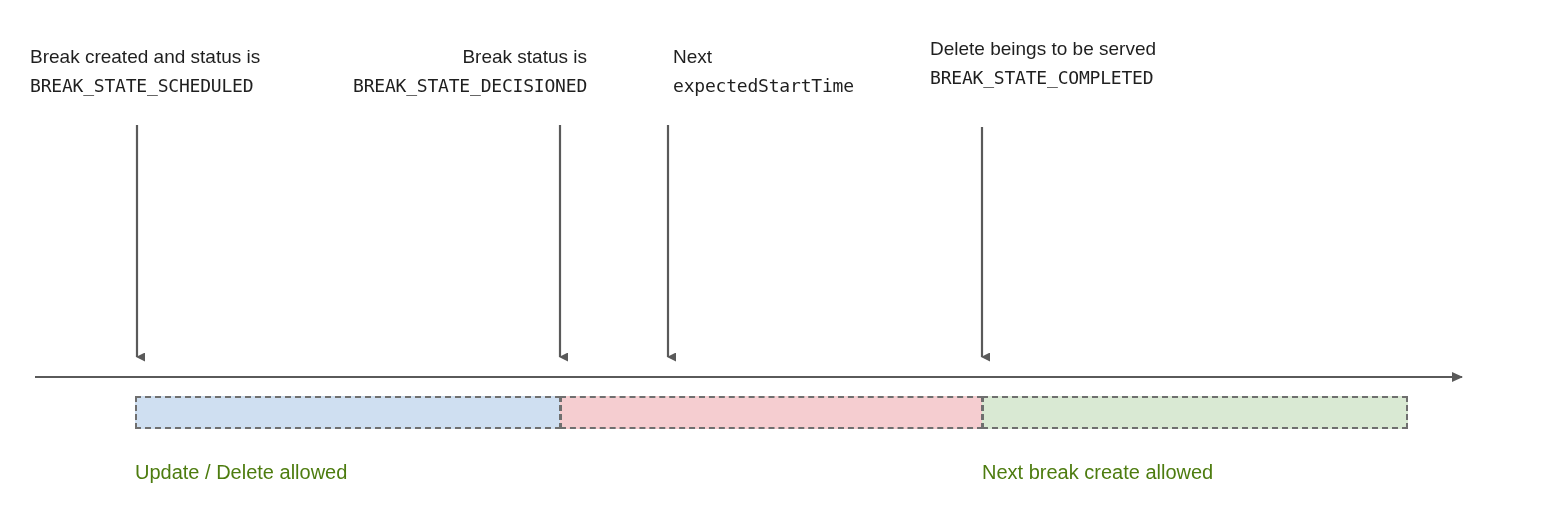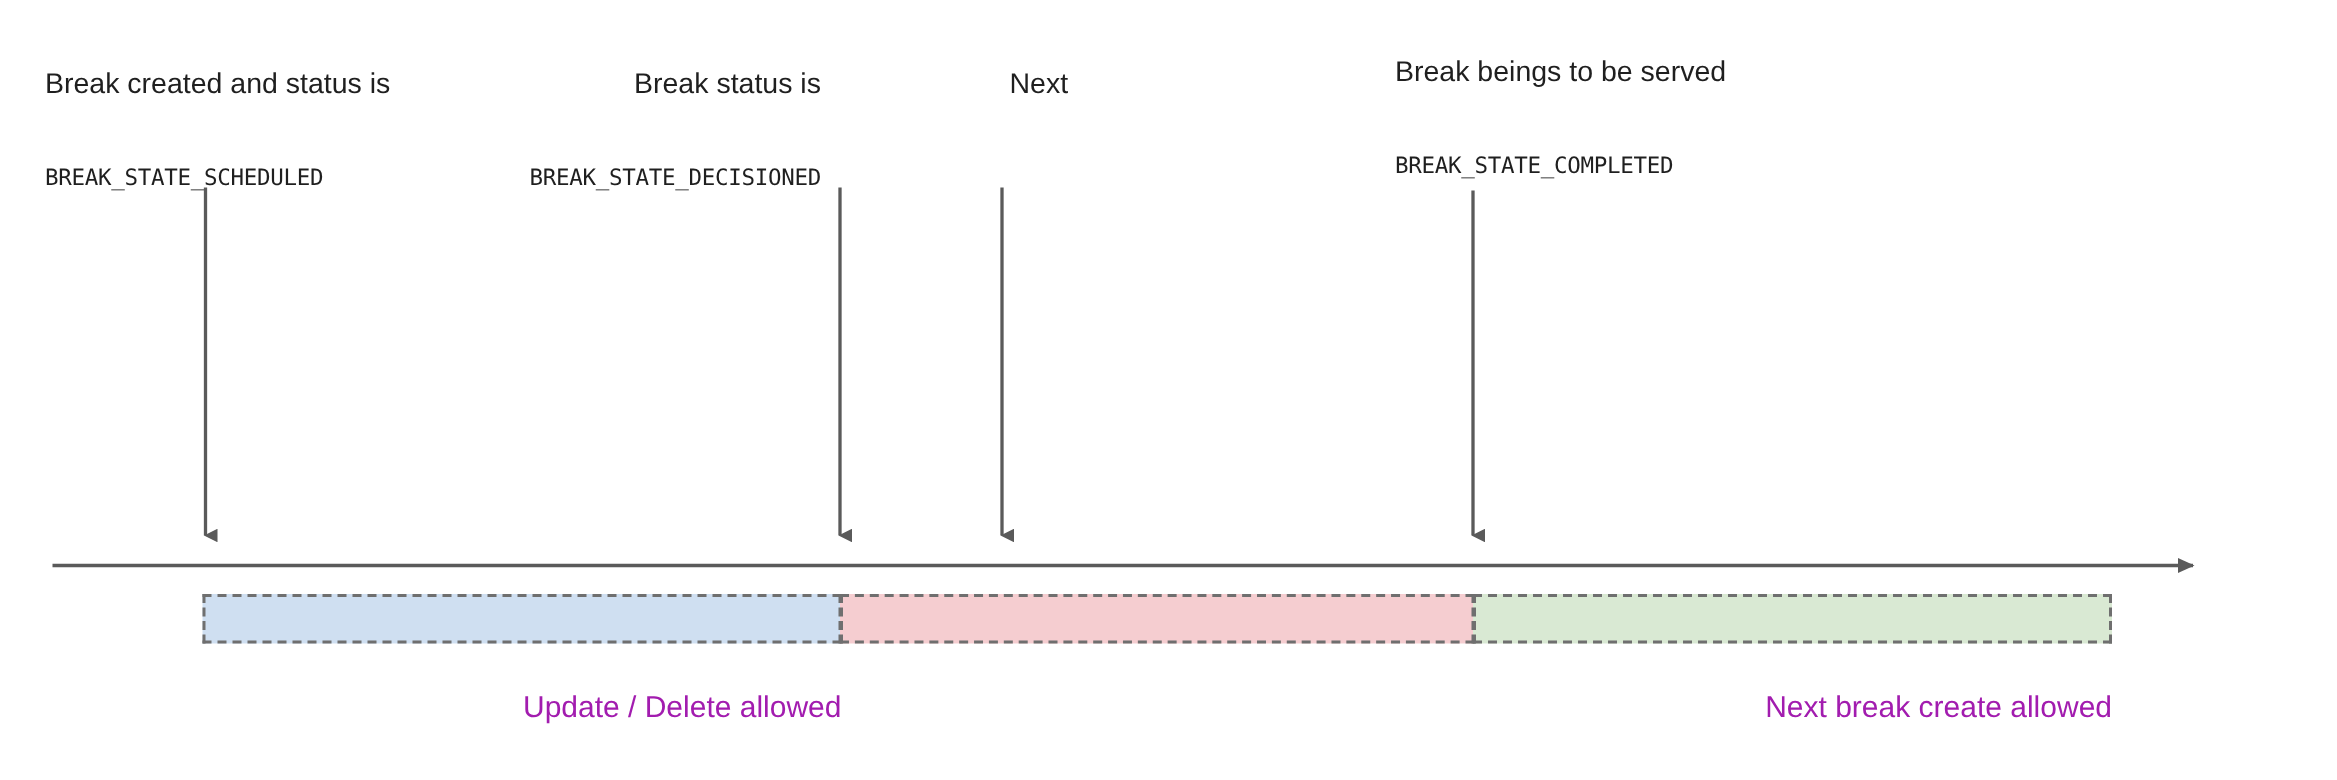--- a/index.html
+++ b/index.html
@@ -27,23 +27,22 @@
     font-size: 19px;
     line-height: 29px;
     color: #1f1f1f;
     white-space: nowrap;
   }
   .annotation .prose {
     font-family: "Liberation Sans", sans-serif;
   }
   .annotation .code {
     font-family: "DejaVu Sans Mono", monospace;
-    font-size: 15px;
+    font-size: 18px;
     letter-spacing: -0.2px;
-    margin-top: 33px;
   }
 
   #ann-0 { left: 30px;  top: 42px; }
   #ann-1 { left: 353px; top: 42px; text-align: right; }
   #ann-2 { left: 673px; top: 42px; }
   #ann-3 { left: 930px; top: 34px; }
 
   
   #vector-layer {
     position: absolute;
@@ -74,22 +73,22 @@
   #bar-0 { left: 135px; width: 426px; background: #cfdff1; }
   #bar-1 { left: 560px; width: 423px; background: #f5cdd0; }
   #bar-2 { left: 982px; width: 426px; background: #d9e9d3; }
 
   
   .phase-caption {
     position: absolute;
     top: 459px;
     font-size: 20px;
     line-height: 26px;
-    color: #a21caf;
-    text-align: right;
+    color: #4d7c0f;
+    text-align: left;
     white-space: nowrap;
   }
   #caption-0 { left: 135px; width: 426px; }
   #caption-1 { left: 560px; width: 423px; }
   #caption-2 { left: 982px; width: 426px; }
 </style>
 </head>
 <body>
 
 <div id="diagram">
@@ -99,24 +98,25 @@
     <div class="code">BREAK_STATE_SCHEDULED</div>
   </div>
 
   <div class="annotation" id="ann-1">
     <div class="prose">Break status is</div>
     <div class="code">BREAK_STATE_DECISIONED</div>
   </div>
 
   <div class="annotation" id="ann-2">
     <div class="prose">Next</div>
+    <div class="code">expectedStartTime</div>
   </div>
 
   <div class="annotation" id="ann-3">
-    <div class="prose">Break beings to be served</div>
+    <div class="prose">Delete beings to be served</div>
     <div class="code">BREAK_STATE_COMPLETED</div>
   </div>
 
   <svg id="vector-layer" viewBox="0 0 1558 520">
     <defs>
       <marker id="head-down" markerWidth="9" markerHeight="9" refX="4.5" refY="8" orient="auto" markerUnits="userSpaceOnUse">
         <path d="M0,0 L9,0 L4.5,9 Z" fill="#5a5a5a"></path>
       </marker>
       <marker id="head-right" markerWidth="11" markerHeight="10" refX="10" refY="5" orient="auto" markerUnits="userSpaceOnUse">
         <path d="M0,0 L11,5 L0,10 Z" fill="#5a5a5a"></path>

